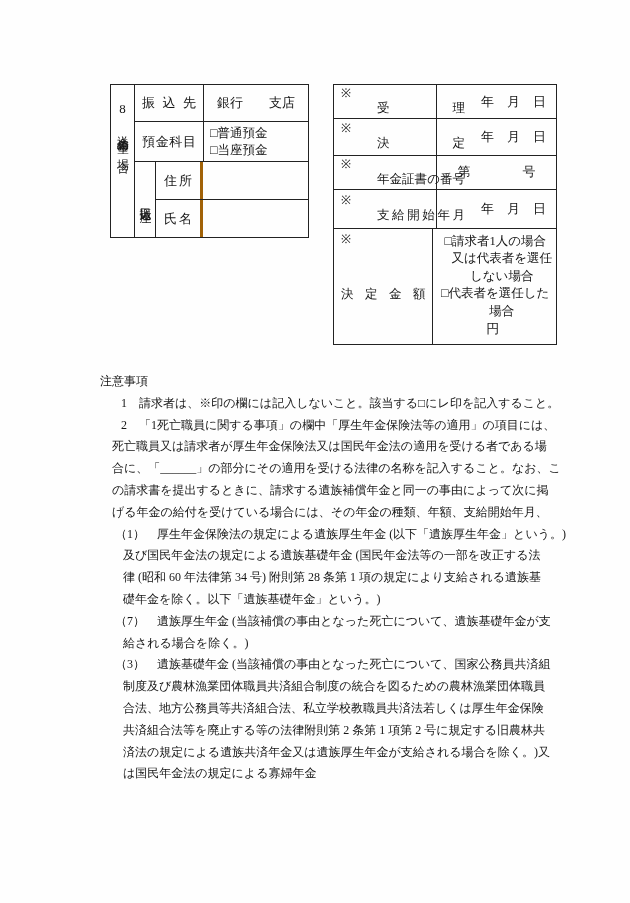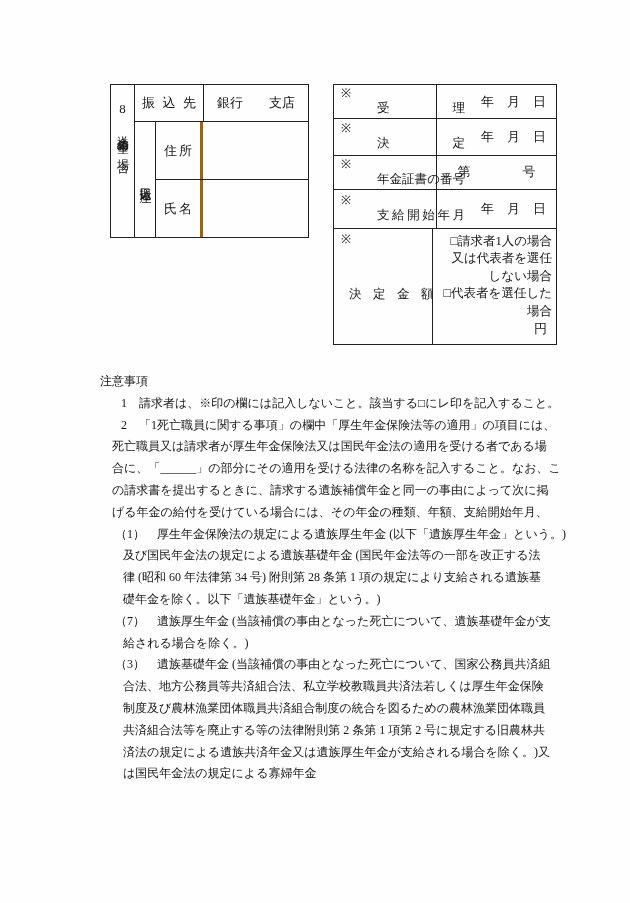--- a/index.html
+++ b/index.html
@@ -43,22 +43,22 @@
   .rt-row.h3{height:38px;} .rt-row.h4{height:42px;}
   .rt-row.amount{flex:1;border-bottom:none;}
   .rt-label{width:103px;border-right:1px solid #222;box-sizing:border-box;
             padding:2px 7px;display:flex;flex-direction:column;justify-content:center;}
   .rt-mark{font-size:12px;line-height:13px;}
   .rt-label .jl{font-size:12.5px;line-height:16px;margin-left:36px;}
   .rt-value{flex:1;display:flex;align-items:center;justify-content:flex-end;
             padding-right:10px;box-sizing:border-box;}
   .rt-value.cert{justify-content:center;padding-right:0;}
   .rt-label.amt{justify-content:flex-start;padding-top:4px;}
-  .rt-label.amt .jl{margin:auto 8px;}
-  .rt-value.amtv{flex-direction:column;align-items:flex-end;justify-content:flex-start;
+  .rt-label.amt .jl{margin:auto 0;}
+  .rt-value.amtv{flex-direction:column;align-items:center;justify-content:flex-start;
                  padding:4px 4px 4px 5px;}
   .amt-opt{font-size:12.5px;line-height:17.5px;white-space:nowrap;}
   .amt-opt.ind{padding-left:13px;}
   .amt-unit{margin-top:auto;text-align:right;padding-right:5px;padding-bottom:2px;}
 
   
   .notes{position:absolute;left:100px;top:371px;width:445px;
          font-size:12px;line-height:21.8px;}
   .ln{white-space:nowrap;}
   .ln-h{padding-left:0;}
@@ -76,20 +76,29 @@
     <div class="lt-side">
       <div class="lt-num">8</div>
       <div class="lt-vtitle">送金希望の場合</div>
     </div>
     <div class="lt-main">
       <div class="lt-row r1">
         <div class="lt-label">
           <span class="jl">振込先</span>
         </div>
         <div class="lt-value center">銀行　　支店</div>
+      </div>
+      <div class="lt-row r2">
+        <div class="lt-label">
+          <span class="jl">預金科目</span>
+        </div>
+        <div class="lt-value opts">
+          <div>□普通預金</div>
+          <div>□当座預金</div>
+        </div>
       </div>
       <div class="lt-row r34">
         <div class="lt-acct">振込口座</div>
         <div class="lt-sub">
           <div class="lt-subrow">
             <div class="lt-sublabel">
               <span class="jl">住所</span>
             </div>
             <div class="lt-value"></div>
           </div>
@@ -157,20 +166,20 @@
     <div class="ln ln-body">合に、「______」の部分にその適用を受ける法律の名称を記入すること。なお、こ</div>
     <div class="ln ln-body">の請求書を提出するときに、請求する遺族補償年金と同一の事由によって次に掲</div>
     <div class="ln ln-body">げる年金の給付を受けている場合には、その年金の種類、年額、支給開始年月、</div>
     <div class="ln ln-item">（1）　厚生年金保険法の規定による遺族厚生年金 (以下「遺族厚生年金」という。)</div>
     <div class="ln ln-cont">及び国民年金法の規定による遺族基礎年金 (国民年金法等の一部を改正する法</div>
     <div class="ln ln-cont">律 (昭和 60 年法律第 34 号) 附則第 28 条第 1 項の規定により支給される遺族基</div>
     <div class="ln ln-cont">礎年金を除く。以下「遺族基礎年金」という。)</div>
     <div class="ln ln-item">（7）　遺族厚生年金 (当該補償の事由となった死亡について、遺族基礎年金が支</div>
     <div class="ln ln-cont">給される場合を除く。)</div>
     <div class="ln ln-item">（3）　遺族基礎年金 (当該補償の事由となった死亡について、国家公務員共済組</div>
+    <div class="ln ln-cont">制度及び農林漁業団体職員共済組合制度の統合を図るための農林漁業団体職員</div>
     <div class="ln ln-cont">合法、地方公務員等共済組合法、私立学校教職員共済法若しくは厚生年金保険</div>
-    <div class="ln ln-cont">制度及び農林漁業団体職員共済組合制度の統合を図るための農林漁業団体職員</div>
     <div class="ln ln-cont">共済組合法等を廃止する等の法律附則第 2 条第 1 項第 2 号に規定する旧農林共</div>
     <div class="ln ln-cont">済法の規定による遺族共済年金又は遺族厚生年金が支給される場合を除く。)又</div>
     <div class="ln ln-cont">は国民年金法の規定による寡婦年金</div>
   </div>
 
 </div>
 
 </body></html>

